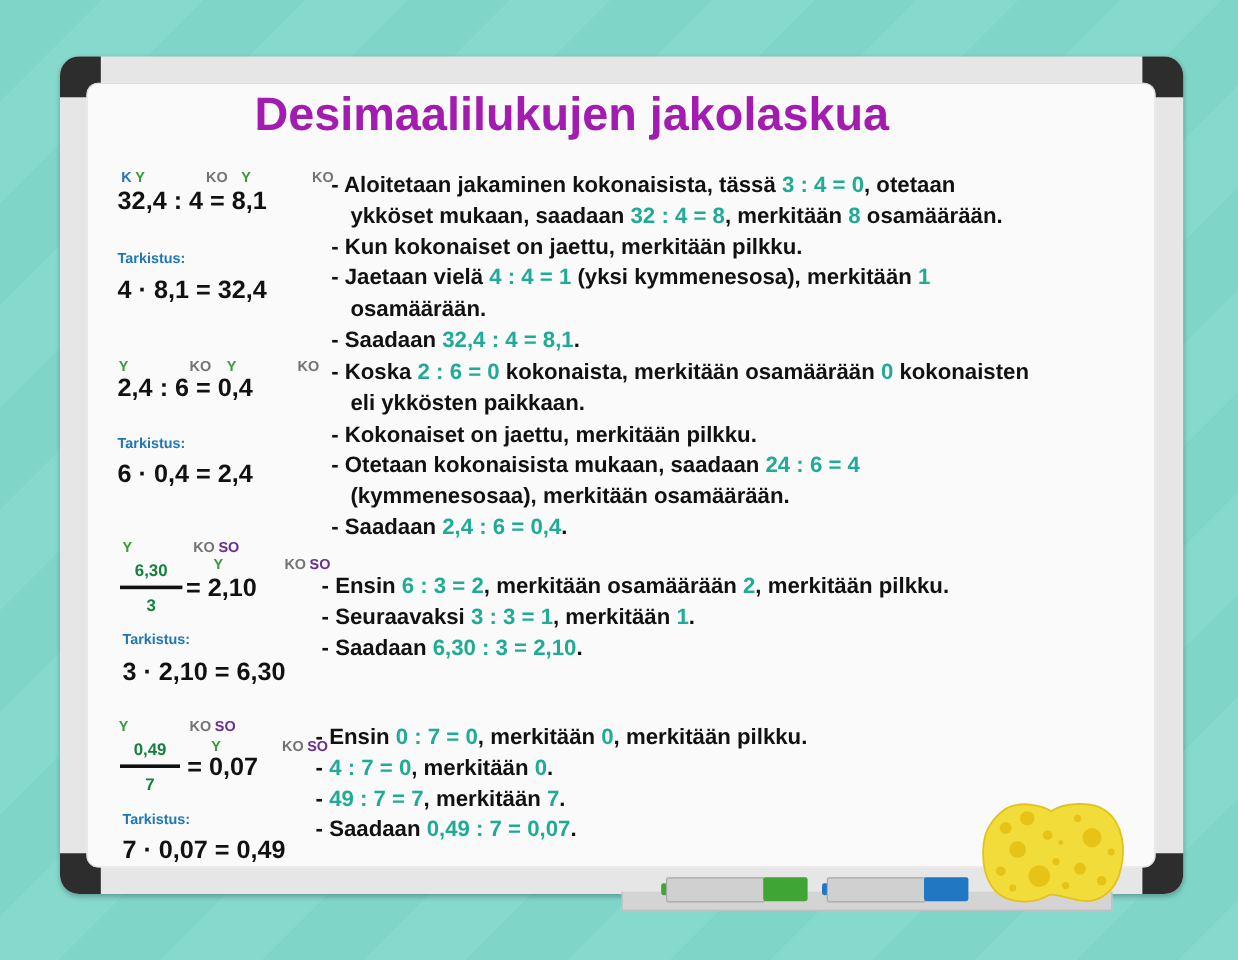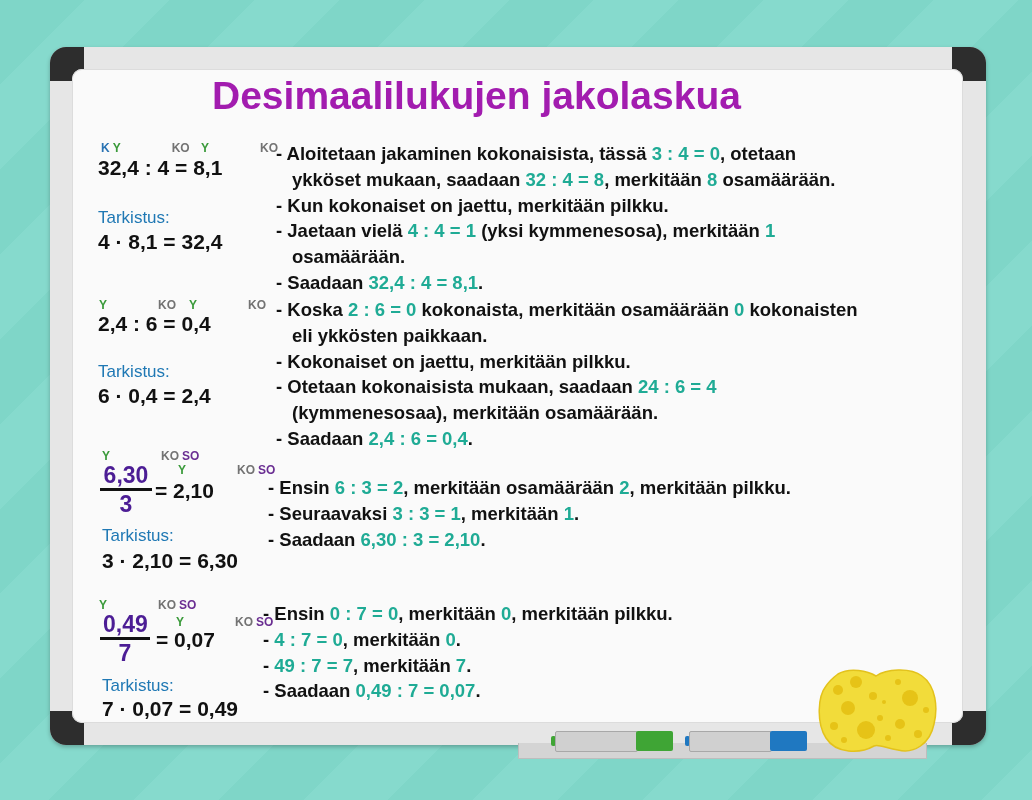--- a/index.html
+++ b/index.html
@@ -27,22 +27,22 @@
     position:absolute; left:212px; top:74px;
     font-size:39px; font-weight:bold; color:#a21caf; letter-spacing:0px;
   }
   .lbl { position:absolute; font-size:12px; font-weight:bold; white-space:nowrap; }
   .lbl span { margin-right:3px; }
   .k { color:#2a73b3; }
   .y { color:#3a9a3a; }
   .ko { color:#737373;margin-left:48px; }
   .so { color:#6a2e92; }
   .eq { position:absolute; font-size:21px; font-weight:bold; color:#111; white-space:nowrap; }
-  .check { position:absolute; font-size:17px; font-weight:normal; color:#1f78b4; }
-  .frac { position:absolute; text-align:center; font-size:23px; font-weight:bold; color:#4c1d95; }
+  .check { position:absolute; font-size:12px; font-weight:bold; color:#1f78b4; }
+  .frac { position:absolute; text-align:center; font-size:14px; font-weight:bold; color:#15803d; }
   .frac .num { display:block; border-bottom:3px solid #111; padding:0 3px 1px 3px; line-height:24px; }
   .frac .den { display:block; line-height:26px; }
   .steps { position:absolute; font-size:18.5px; font-weight:bold; color:#111; line-height:25.8px; }
   .steps .line { white-space:nowrap; }
   .steps .indent { padding-left:16px; }
   .hl { color:#1fab95; }
   .tray {
     position:absolute; left:518px; top:743px; width:407px; height:15px;
     background:#d4d4d4; border:1px solid #bdbdbd; border-top:none;
   }

